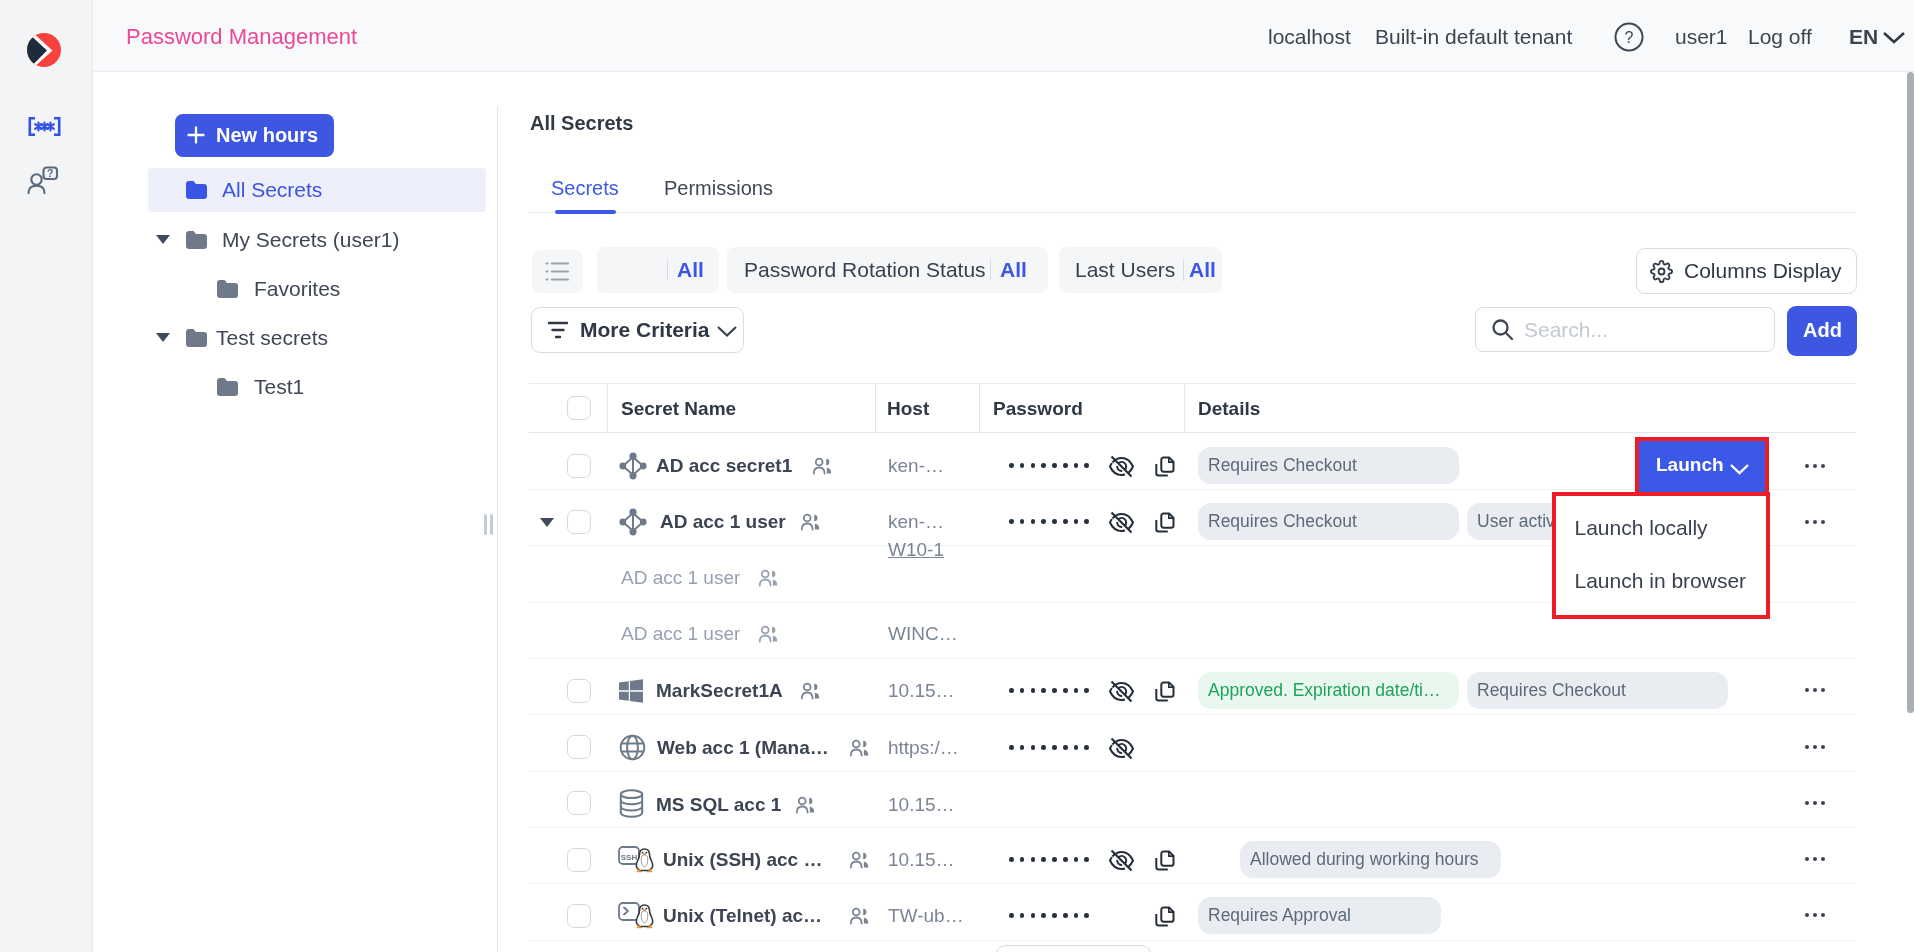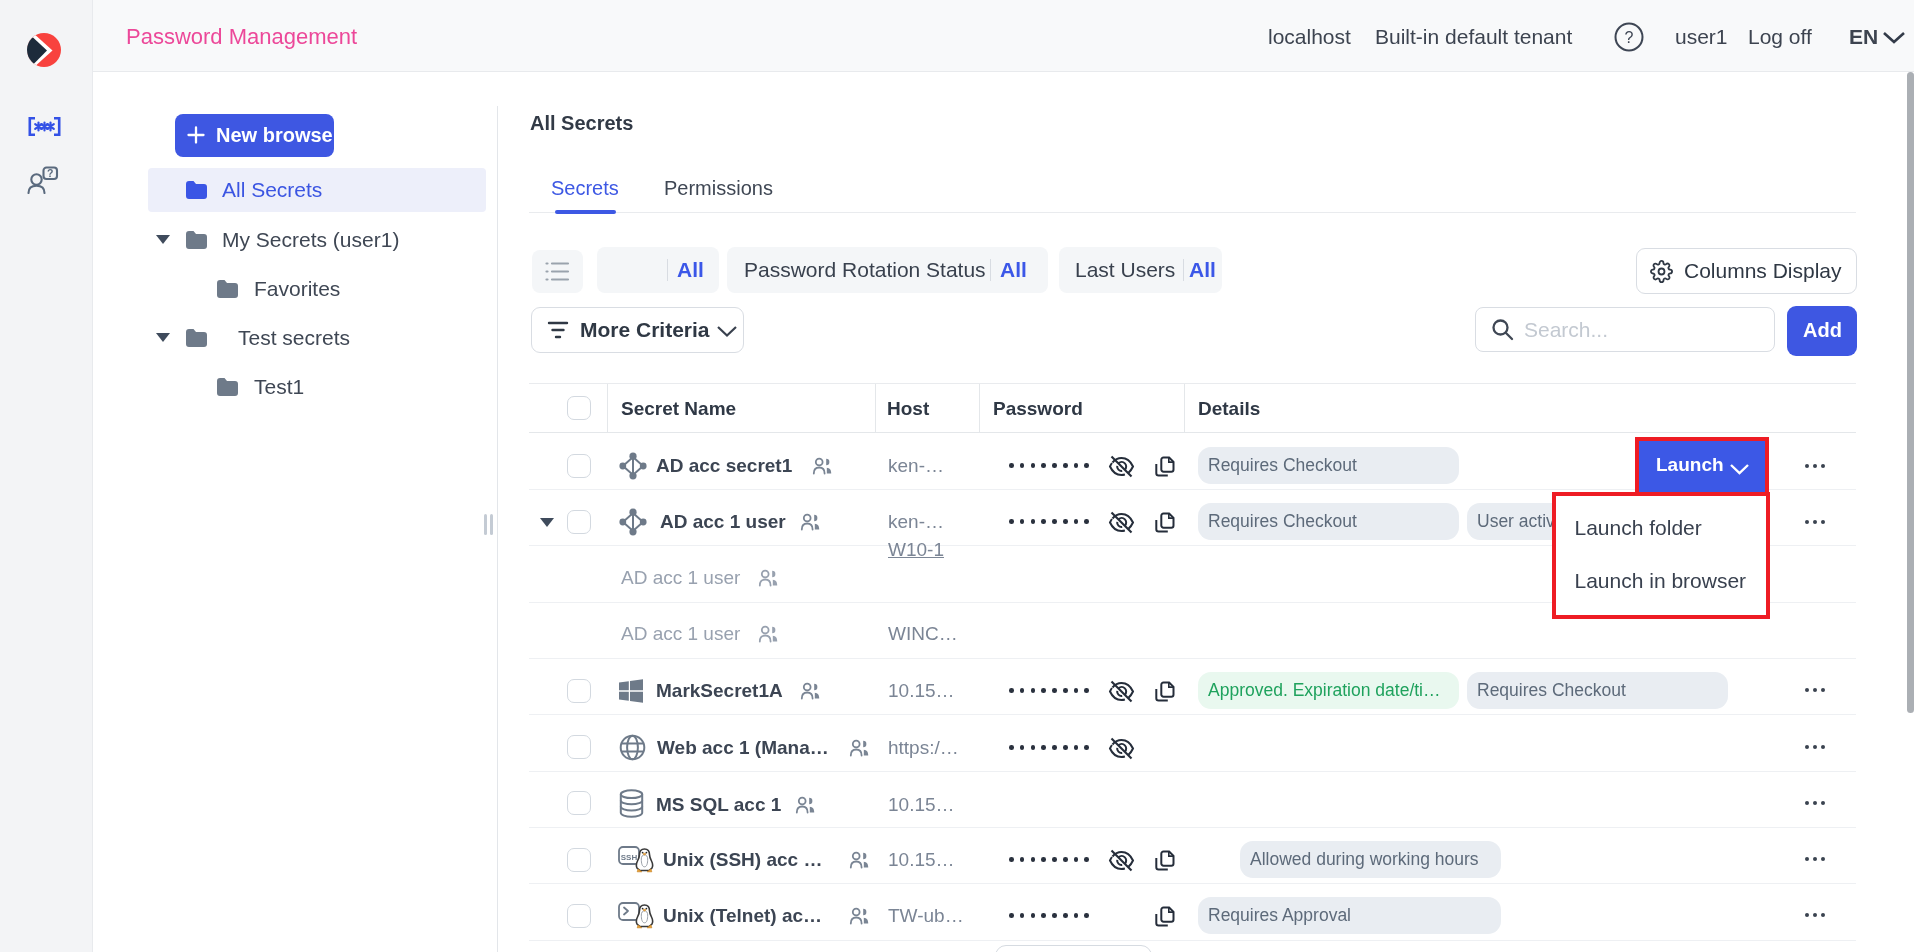--- a/index.html
+++ b/index.html
@@ -87,21 +87,21 @@
       <path d="M2 2 L12 11 L22 2"></path>
     </svg>
 </div>
 
 <div class="abs" style="left:175px; top:114px; width:159px; height:43px; background:#3e57e2; border-radius:8px; z-index:2;"></div>
 <div class="abs" style="left:186px; top:125px; z-index:3;">
   <svg width="20" height="20" viewBox="0 0 20 20" stroke="#fff" stroke-width="2.3" stroke-linecap="round">
       <path d="M10 2.5 V17.5 M2.5 10 H17.5"></path>
     </svg>
 </div>
-<div class="abs" style="left:216px; top:124px; font-size:20px; font-weight:bold; color:#fff; z-index:3;">New browser</div>
+<div class="abs" style="left:216px; top:124px; font-size:20px; font-weight:bold; color:#fff; z-index:3;">New hours</div>
 
 <div class="abs" style="left:148px; top:168px; width:338px; height:44px; background:#edeffa; border-radius:4px;"></div>
 <div class="abs" style="left:186px; top:181px;">
   <svg width="21" height="18" viewBox="0 0 21 18">
       <path d="M0 3 a3 3 0 0 1 3 -3 h4.5 l2.5 3 H18 a3 3 0 0 1 3 3 v9 a3 3 0 0 1 -3 3 H3 a3 3 0 0 1 -3 -3 Z" fill="#3a55e5"></path>
     </svg>
 </div>
 <div class="abs treetxt" style="left:222px; top:178px; color:#3b55e2;">All Secrets</div>
 
 <div class="abs tri" style="left:156px; top:235px;"></div>
@@ -118,21 +118,21 @@
     </svg>
 </div>
 <div class="abs treetxt" style="left:254px; top:277px;">Favorites</div>
 
 <div class="abs tri" style="left:156px; top:333px;"></div>
 <div class="abs" style="left:186px; top:329px;">
   <svg width="21" height="18" viewBox="0 0 21 18">
       <path d="M0 3 a3 3 0 0 1 3 -3 h4.5 l2.5 3 H18 a3 3 0 0 1 3 3 v9 a3 3 0 0 1 -3 3 H3 a3 3 0 0 1 -3 -3 Z" fill="#6e7a89"></path>
     </svg>
 </div>
-<div class="abs treetxt" style="left:238px; top:326px;">Test secrets</div>
+<div class="abs treetxt" style="left:216px; top:326px;">Test secrets</div>
 
 <div class="abs" style="left:217px; top:378px;">
   <svg width="21" height="18" viewBox="0 0 21 18">
       <path d="M0 3 a3 3 0 0 1 3 -3 h4.5 l2.5 3 H18 a3 3 0 0 1 3 3 v9 a3 3 0 0 1 -3 3 H3 a3 3 0 0 1 -3 -3 Z" fill="#6e7a89"></path>
     </svg>
 </div>
 <div class="abs treetxt" style="left:254px; top:375px;">Test1</div>
 
 <div class="abs sideline"></div>
 <div class="abs grip" style="left:483.5px; top:514px;"></div>
@@ -333,21 +333,21 @@
 </div>
 <div class="abs chip" style="left:1198px; top:503px; width:261px;">Requires Checkout</div>
 <div class="abs chip" style="left:1467px; top:503px; width:261px; z-index:10;">User activity rec</div>
 <div class="abs menu3" style="top:520px;">
     <i></i>
     <i></i>
     <i></i>
   </div>
 
 <div class="abs" style="left:1551.8px; top:491.6px; width:218.4px; height:127.1px; border:4.2px solid #ee1c24; background:#fff; z-index:30;"></div>
-<div class="abs" style="left:1574.5px; top:516px; font-size:21px; color:#39414f; z-index:31;">Launch folder</div>
+<div class="abs" style="left:1574.5px; top:516px; font-size:21px; color:#39414f; z-index:31;">Launch locally</div>
 <div class="abs" style="left:1574.5px; top:569px; font-size:21px; color:#39414f; z-index:31;">Launch in browser</div>
 
 <div class="abs gname" style="left:621px; top:567px;">AD acc 1 user</div>
 <div class="abs" style="left:758px; top:568px;">
   <svg width="21" height="20" viewBox="0 0 21 20" fill="none">
     <circle cx="7.2" cy="6" r="3.4" stroke="#98a1af" stroke-width="1.8"></circle>
     <path d="M1.8 17.5 C1.8 13 4 11.5 7.2 11.5 C10.4 11.5 12.6 13 12.6 17.5" stroke="#98a1af" stroke-width="1.8" stroke-linecap="round"></path>
     <path d="M14.2 2.8 a3.2 3.2 0 0 1 0 6.4 Z" fill="#98a1af"></path>
     <path d="M14.8 11.7 c3 0.3 4.3 2 4.4 5.8 h-4.4 Z" fill="#98a1af"></path>
   </svg>
@@ -576,21 +576,21 @@
     <i></i>
     <i></i>
   </div>
 <div class="abs" style="left:1154px; top:906px;">
   <svg width="21" height="21" viewBox="0 0 21 21" fill="none" stroke="#252d3a" stroke-width="2">
     <path d="M9.5 1.5 h5.6 l4.4 4.4 v7.6 a2.2 2.2 0 0 1 -2.2 2.2 h-7.8 a2.2 2.2 0 0 1 -2.2 -2.2 v-9.8 a2.2 2.2 0 0 1 2.2 -2.2 Z"></path>
     <path d="M14.8 1.8 v4.3 h4.3" stroke-width="1.6"></path>
     <path d="M13.8 19.5 H4.6 a2.3 2.3 0 0 1 -2.3 -2.3 V8"></path>
   </svg>
 </div>
-<div class="abs chip" style="left:1198px; top:897px; width:303px;">Requires Approval</div>
+<div class="abs chip" style="left:1198px; top:897px; width:243px;">Requires Approval</div>
 <div class="abs menu3" style="top:913px;">
     <i></i>
     <i></i>
     <i></i>
   </div>
 
 <div class="abs" style="left:1906.5px; top:72px; width:7.5px; height:641px; background:#abafb4; border-radius:4px; z-index:40;"></div>
 
 <div class="abs" style="left:995px; top:945px; width:157px; height:20px; border:1.5px solid #d6dbe1; border-radius:11px 11px 0 0; background:#fff;"></div>
 

